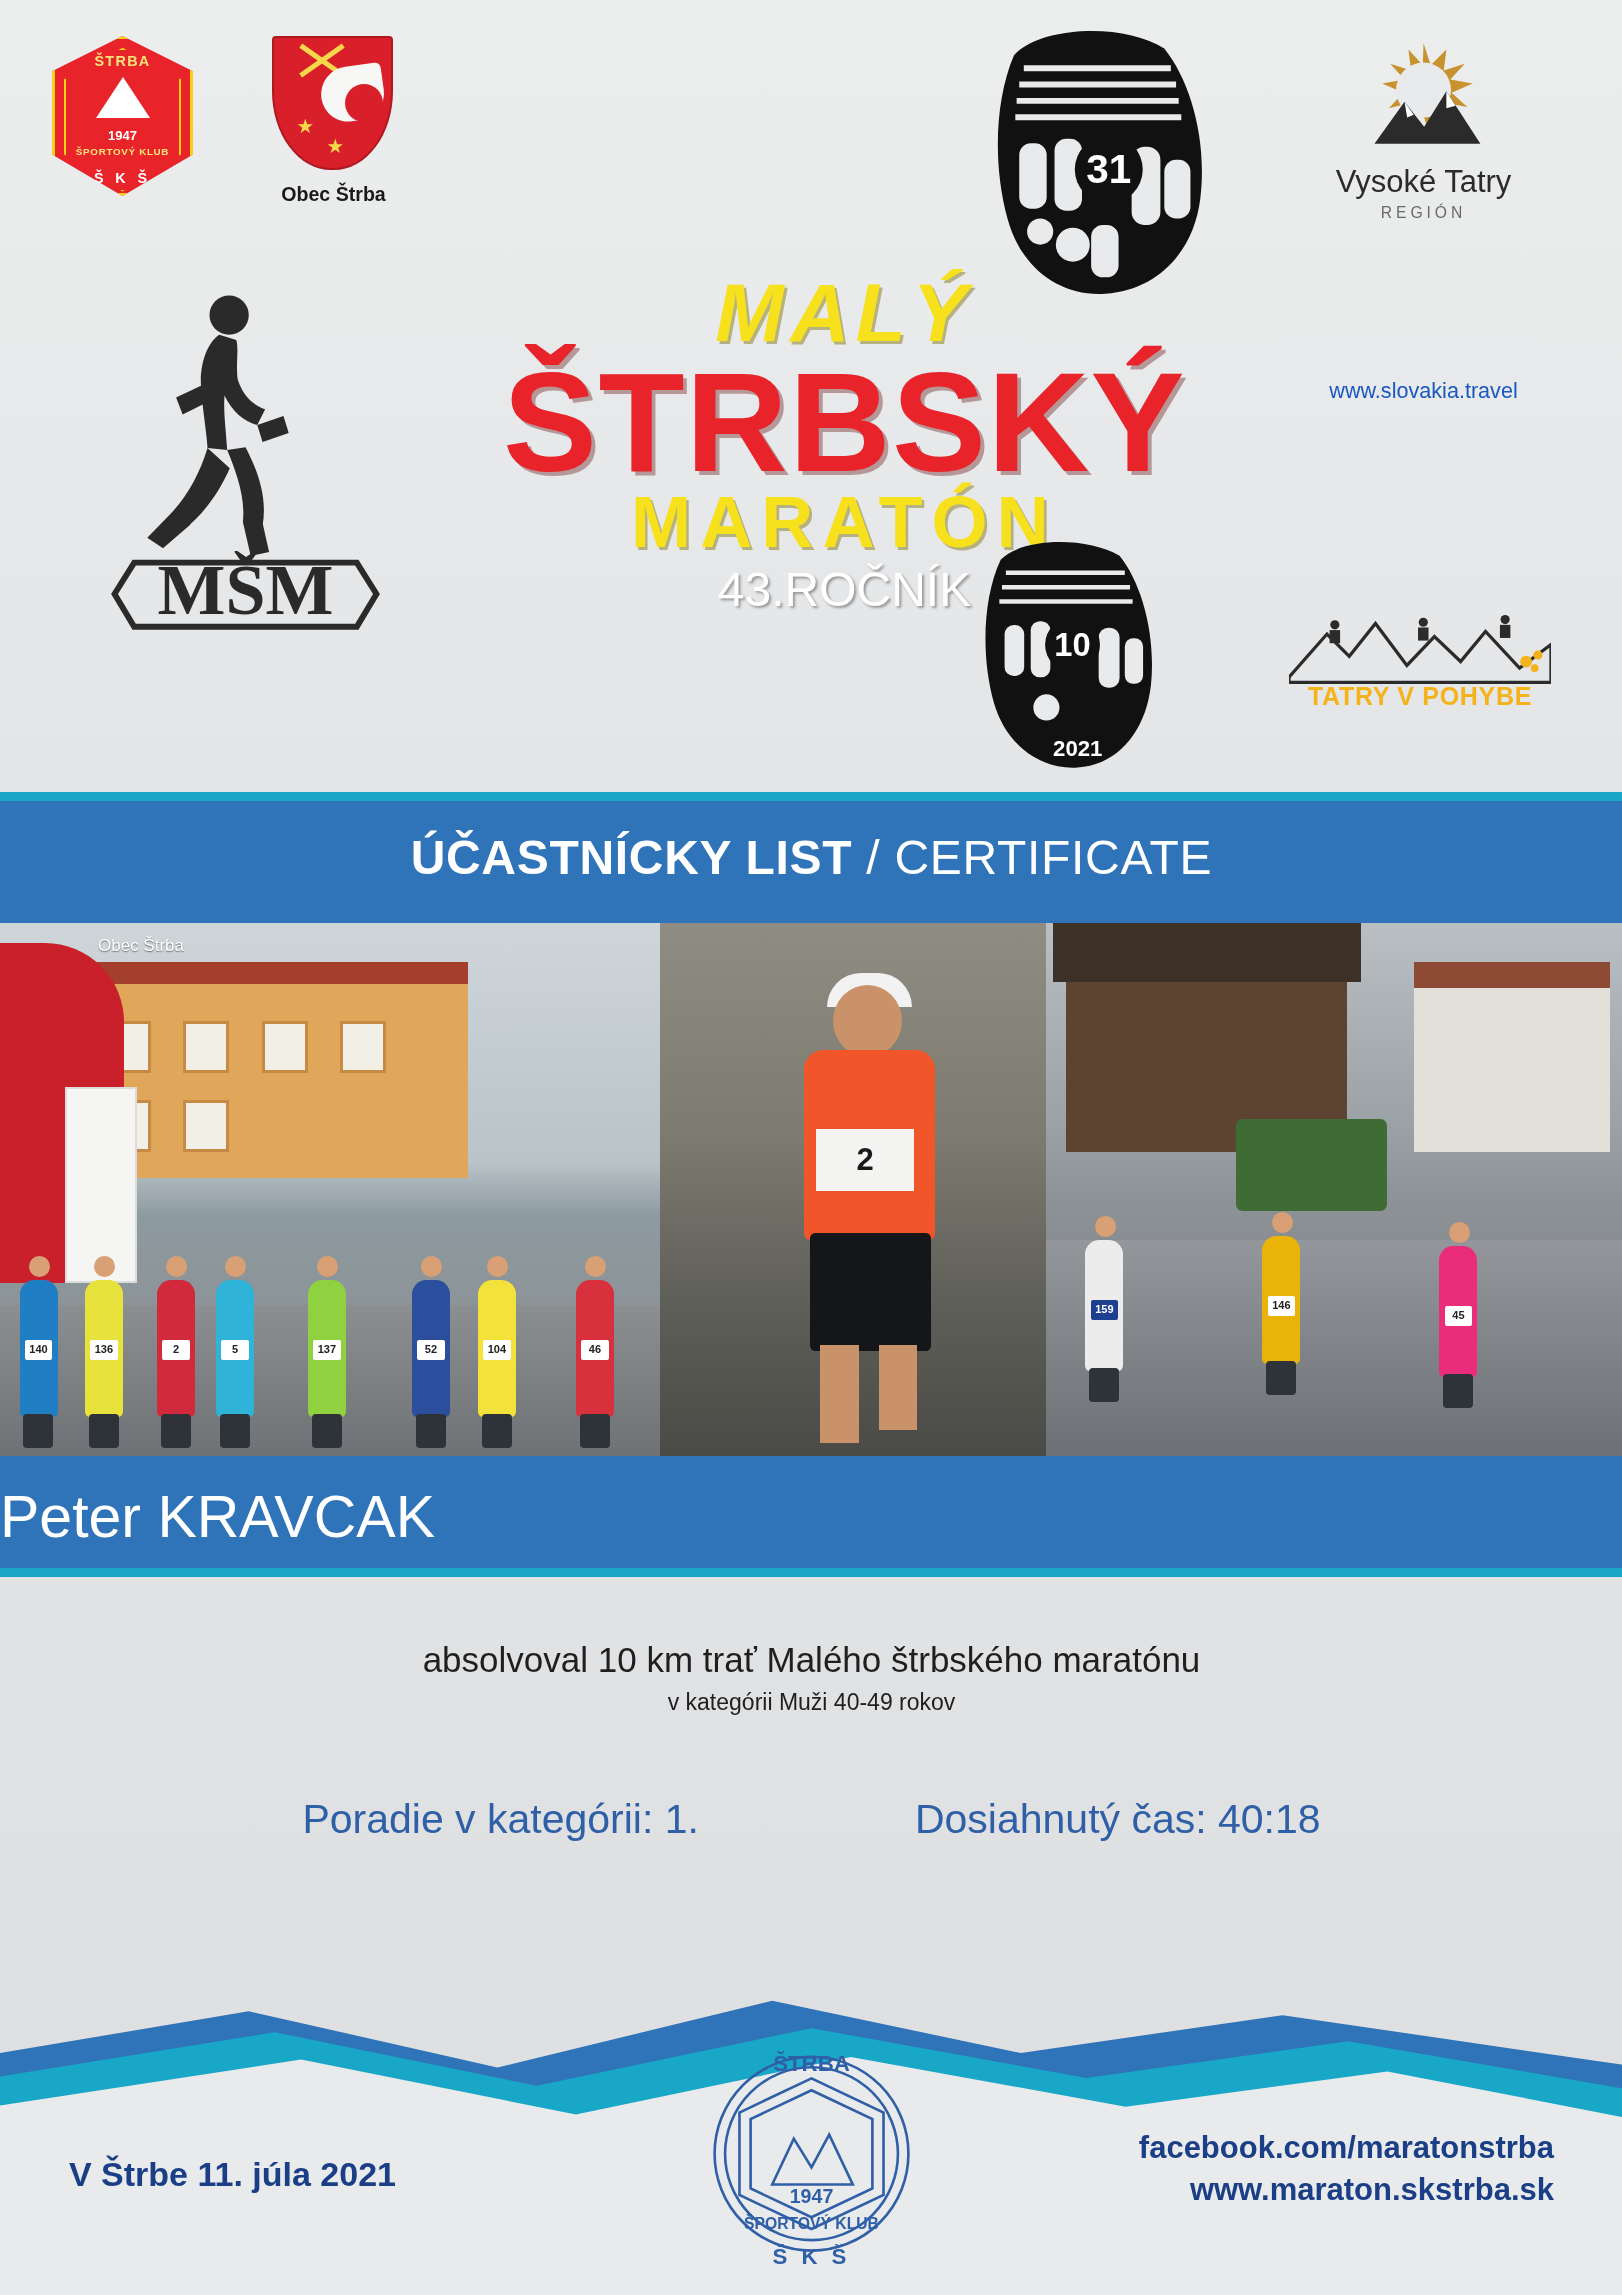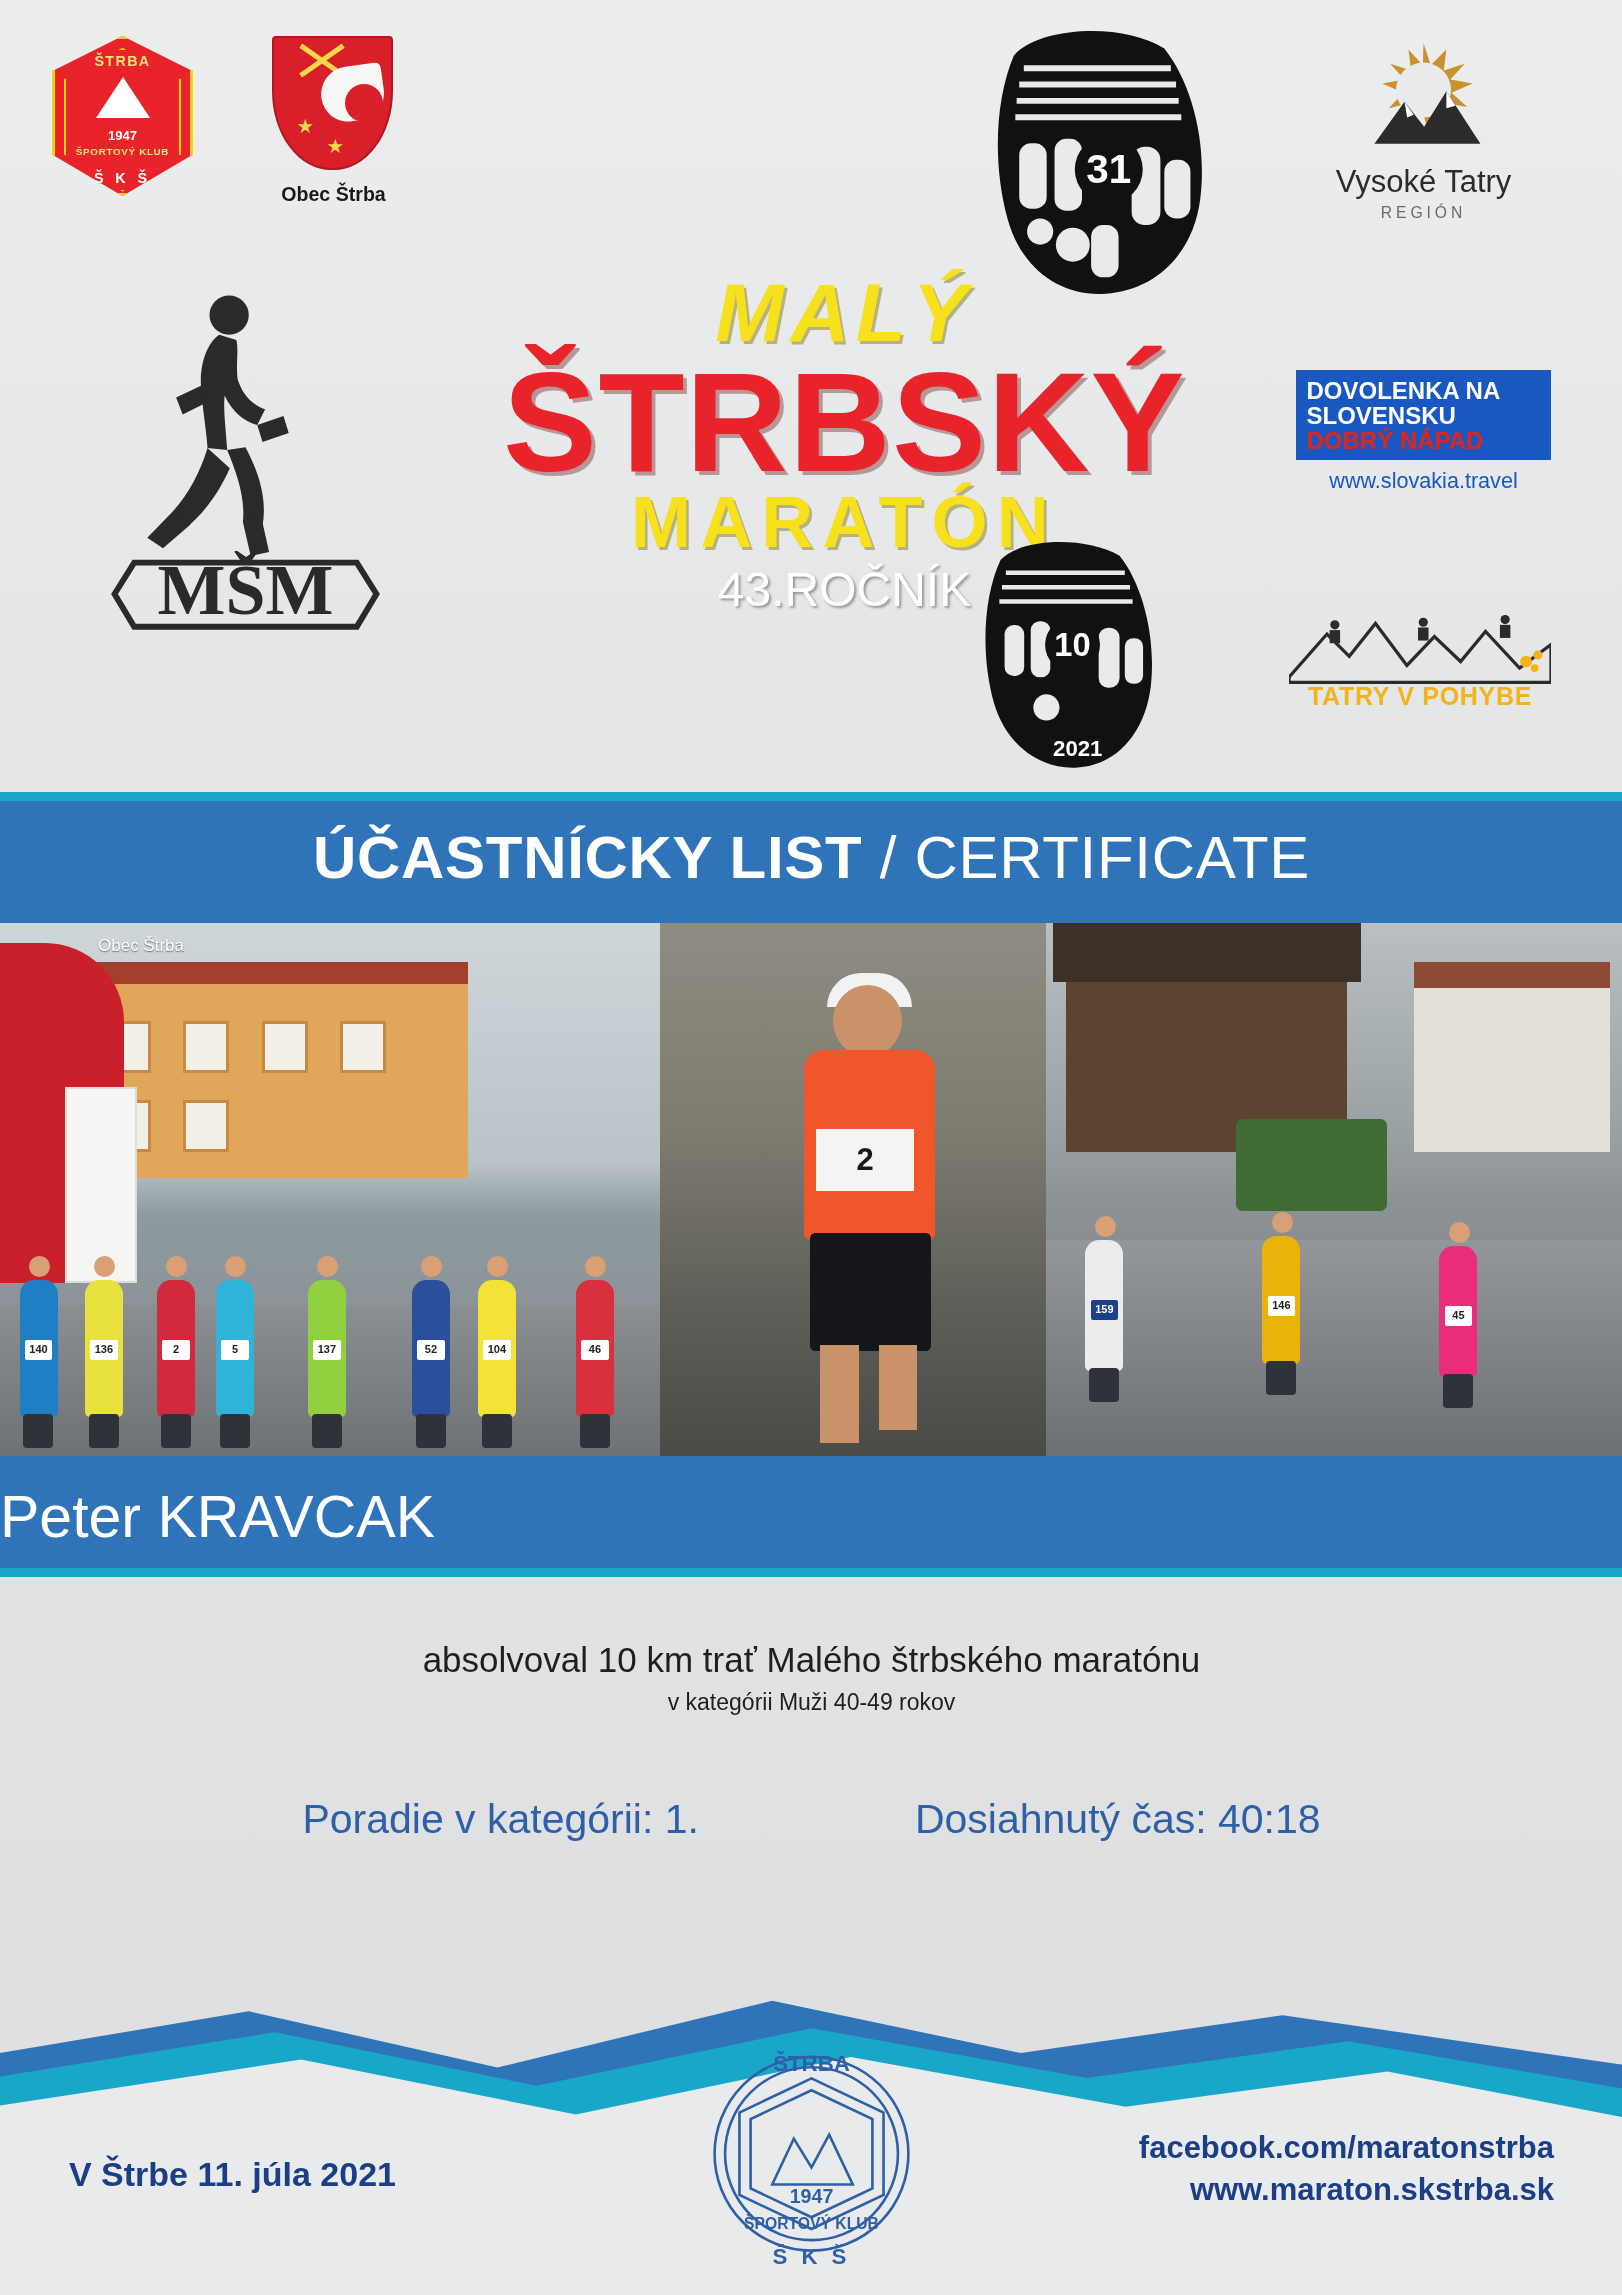--- a/index.html
+++ b/index.html
@@ -193,21 +193,21 @@
   .cert-band {
     position: relative;
     height: 131px;
     background: #2f73b8;
     display: flex; align-items: center; justify-content: center;
   }
   .cert-band .top-edge {
     position: absolute; top: 0; left: 0; width: 100%; height: 9.2px;
     background: #19a7c8;
   }
-  .cert-band .txt { font-size: 60px; color: #ffffff; letter-spacing: 0.7px; }
+  .cert-band .txt { font-size: 48px; color: #ffffff; letter-spacing: 0.7px; }
   .cert-band .txt b { font-weight: bold; }
   .cert-band .txt span { font-weight: normal; }
 
   
   .photos {
     position: relative; height: 533px; display: flex; overflow: hidden;
     background: #7b8794;
   }
   .ph { position: relative; overflow: hidden; }
   .ph1 { width: 694px; }
@@ -482,25 +482,20 @@
           <path d="M40 160 L86 96 L116 134 L150 80 L202 160 Z" fill="#2b2b2b"></path>
           <path d="M86 96 L100 116 L90 120 Z" fill="#ffffff"></path>
           <path d="M150 80 L164 102 L150 106 Z" fill="#ffffff"></path>
         </svg>
       </div>
       <div class="name">Vysoké Tatry</div>
       <div class="sub">REGIÓN</div>
     </div>
 
     <div class="slovakia">
-      <div class="band">
-        <div class="l1">DOVOLENKA NA</div>
-        <div class="l2">SLOVENSKU</div>
-        <div class="l3">DOBRÝ NÁPAD</div>
-      </div>
       <div class="url">www.slovakia.travel</div>
     </div>
 
     <div class="tvp">
       <svg class="mountains" viewBox="0 0 400 120" xmlns="http://www.w3.org/2000/svg">
         <path d="M0 110 L58 44 L92 78 L132 28 L180 92 L222 48 L262 86 L300 40 L352 96 L400 60 L400 118 L0 118 Z" fill="none" stroke="#2b2b2b" stroke-width="5"></path>
         <g fill="#2b2b2b">
           <circle cx="70" cy="30" r="7"></circle>
             <path d="M62 38 h16 v20 h-16 z"></path>
           <circle cx="205" cy="26" r="7"></circle>

